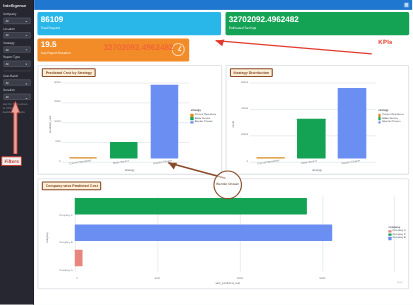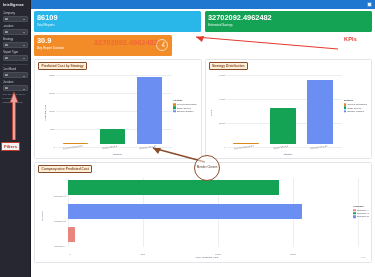--- a/index.html
+++ b/index.html
@@ -257,21 +257,21 @@
 
 
         <div class="kpi k-green">
           <div class="kpi-value">32702092.4962482</div>
           <div class="kpi-label">Estimated Savings</div>
         </div>
       </div>
 
       <div class="kpi-row2">
         <div class="kpi k-orange">
-          <div class="kpi-value">30.9</div>
+          <div class="kpi-value">19.5</div>
           <div class="kpi-label">Avg Report Duration</div>
           <div class="kpi-clock"></div>
         </div>
       </div>
 
       <div class="chart-row">
 
         <div class="panel half">
           <div class="panel-title">Predicted Cost by Strategy</div>
           <div class="plot">

